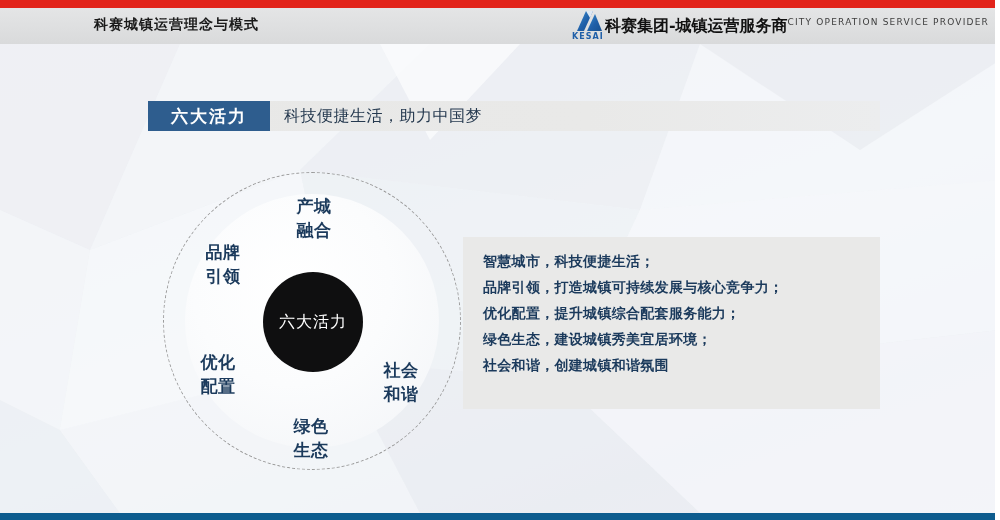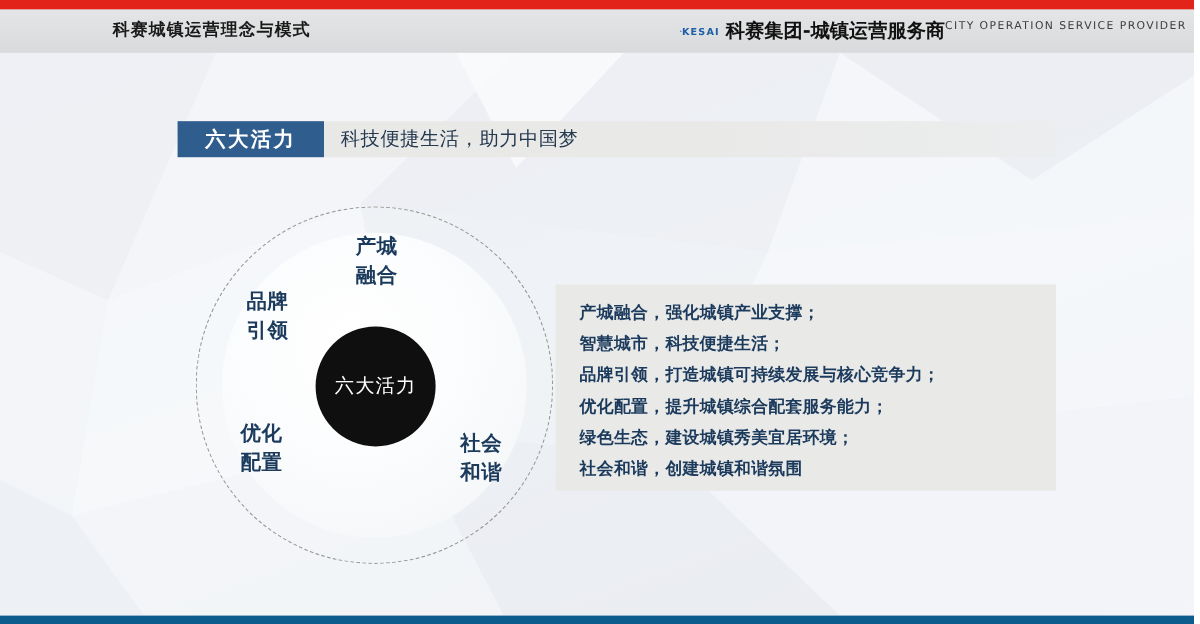--- a/index.html
+++ b/index.html
@@ -59,24 +59,23 @@
     position: absolute;
     right: 6px;
     top: 8px;
     height: 36px;
     display: flex;
     align-items: center;
   }
   .logo-mark {
     width: 34px;
     height: 30px;
-    margin-right: 5px;
     flex: 0 0 auto;
     display: flex;
-    flex-direction: row;
+    flex-direction: column;
     align-items: center;
     justify-content: flex-start;
   }
   .logo-text {
     display: flex;
     justify-content: center;
   }
   .logo-cn {
     font-size: 16px;
     font-weight: bold;
@@ -299,35 +298,38 @@
       <span class="l1">产城</span>
       <span class="l2">融合</span>
     </div>
 
 
     <div class="node node-right-dn">
       <span class="l1">社会</span>
       <span class="l2">和谐</span>
     </div>
 
+    <div class="node node-bottom">
+      <span class="l1">绿色</span>
+      <span class="l2">生态</span>
+    </div>
 
     <div class="node node-left-dn">
       <span class="l1">优化</span>
       <span class="l2">配置</span>
     </div>
 
     <div class="node node-left-up">
       <span class="l1">品牌</span>
       <span class="l2">引领</span>
     </div>
   </div>
 
   <div class="text-panel">
     <ul>
-      <li>产城融合，强化城镇产业支撑；</li>
       <li>智慧城市，科技便捷生活；</li>
       <li>品牌引领，打造城镇可持续发展与核心竞争力；</li>
       <li>优化配置，提升城镇综合配套服务能力；</li>
       <li>绿色生态，建设城镇秀美宜居环境；</li>
       <li>社会和谐，创建城镇和谐氛围</li>
     </ul>
   </div>
 
   <div class="bottom-bar"></div>
 

